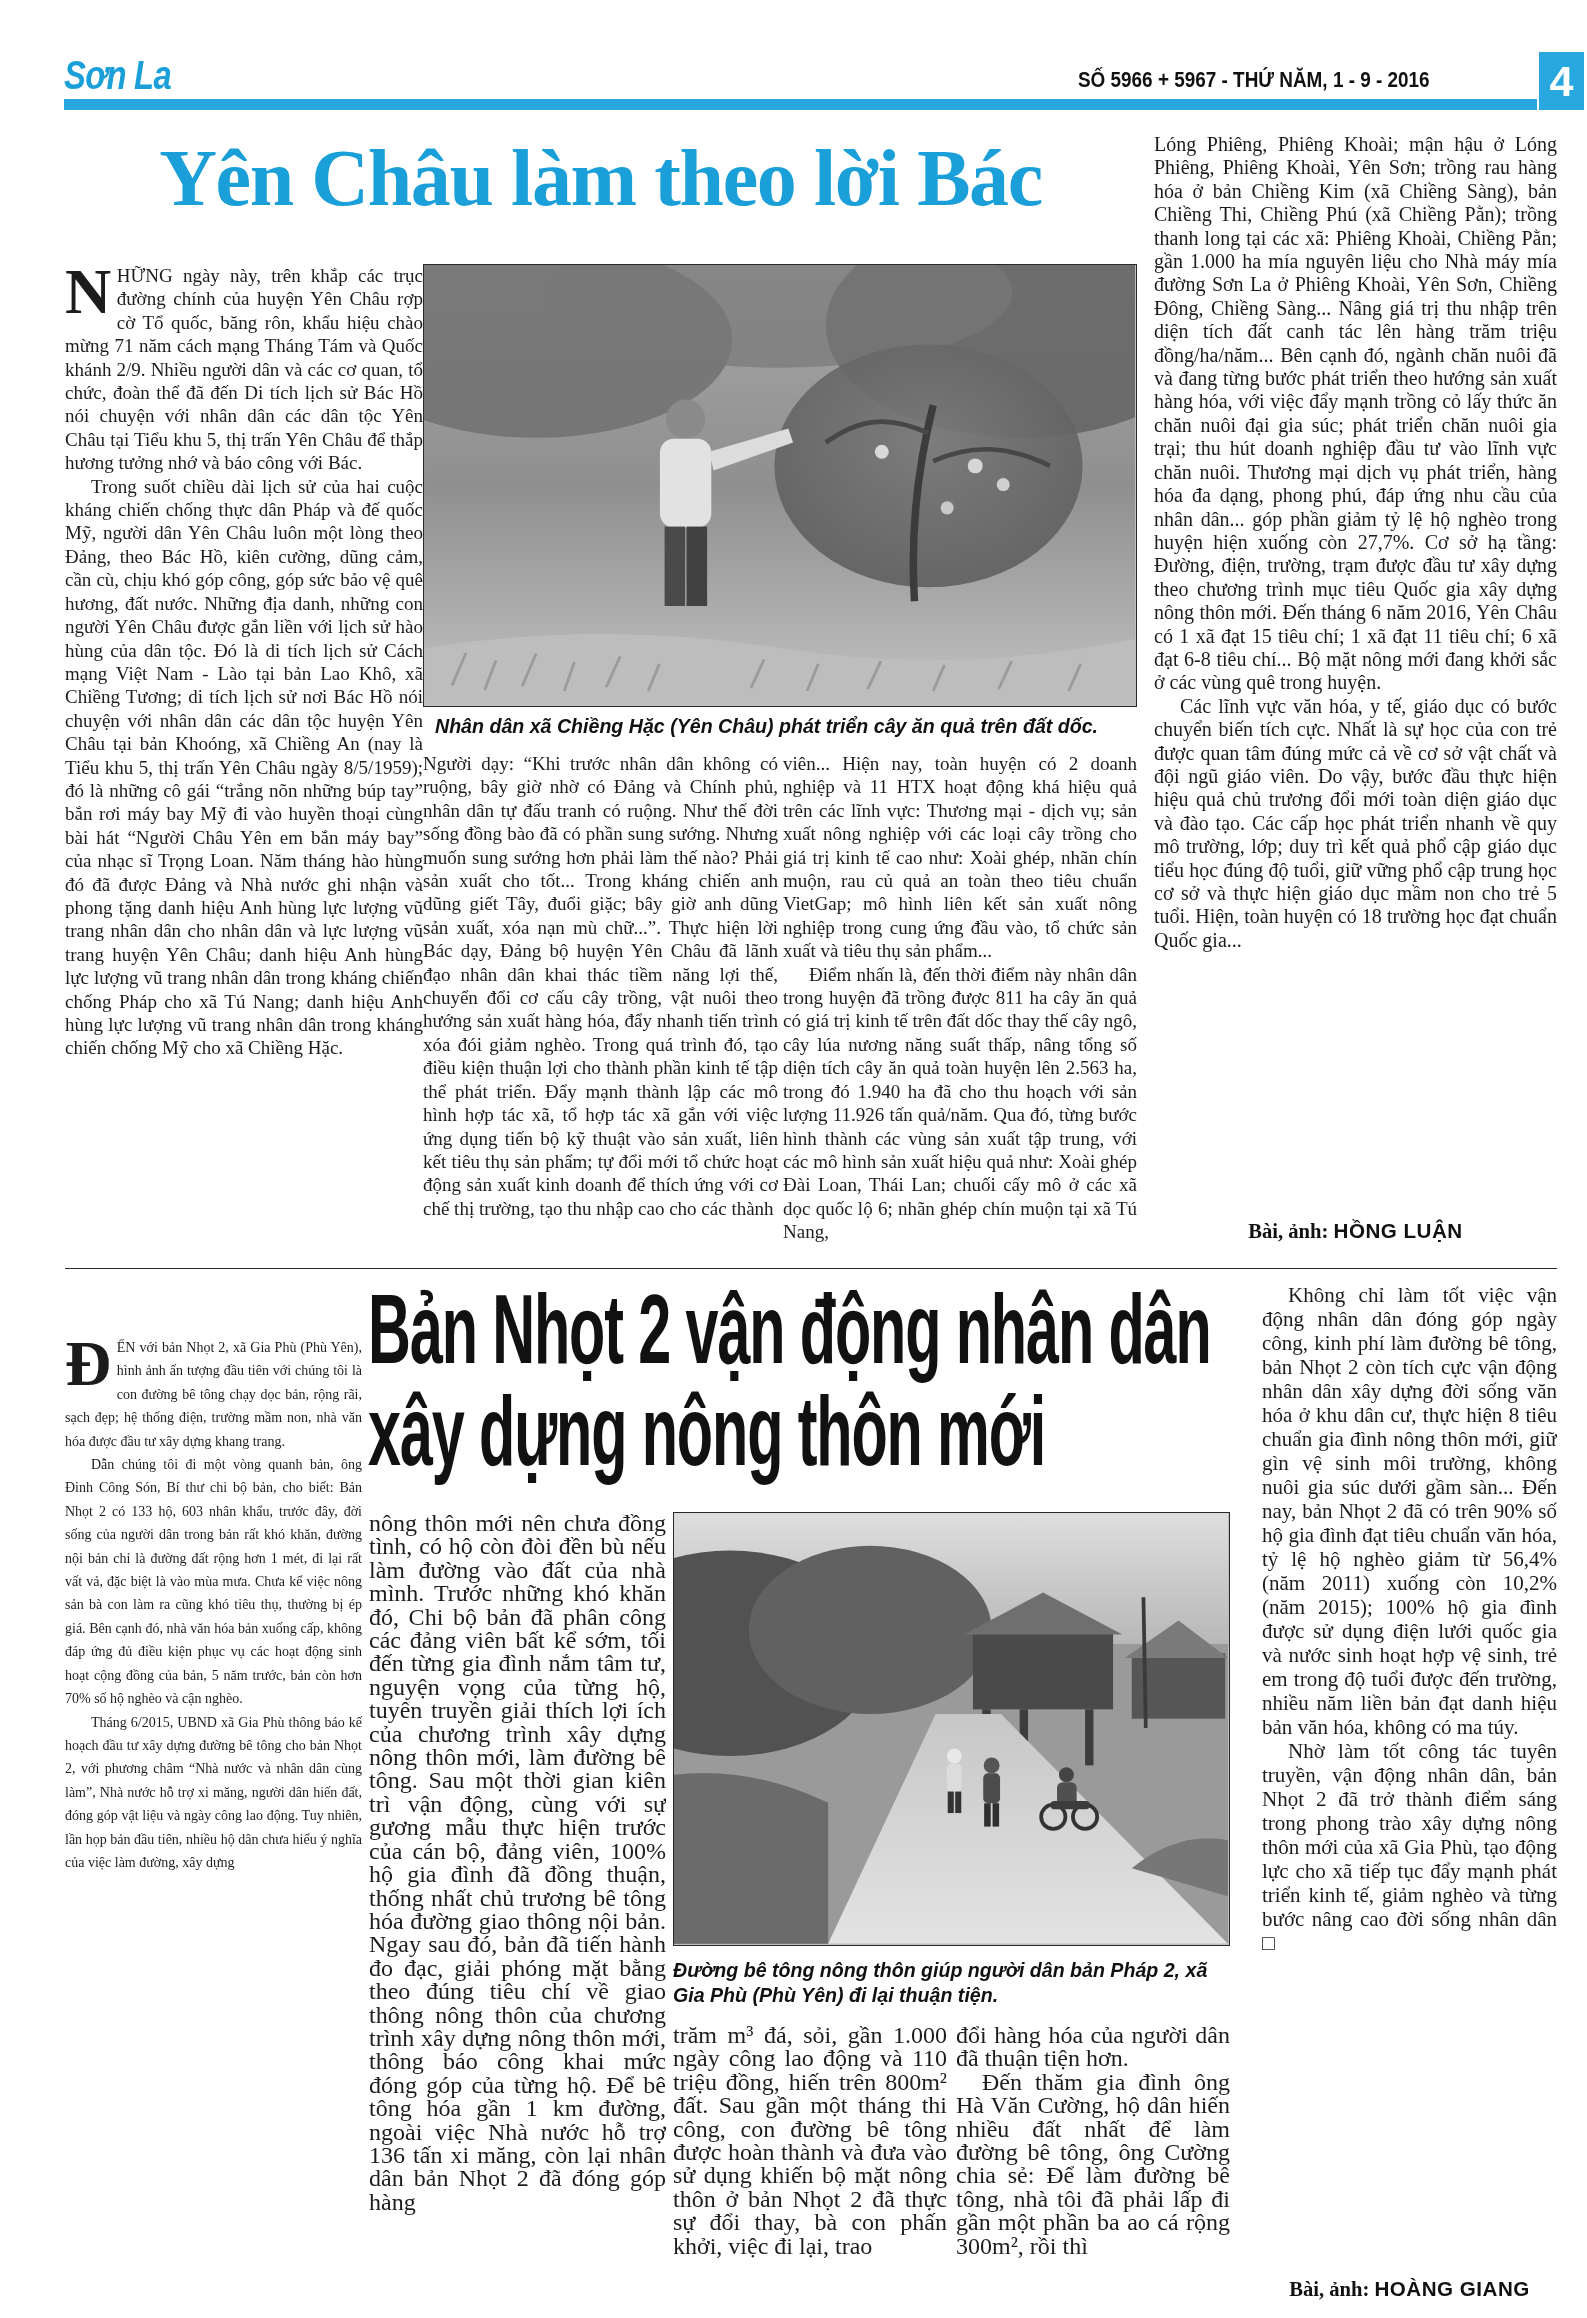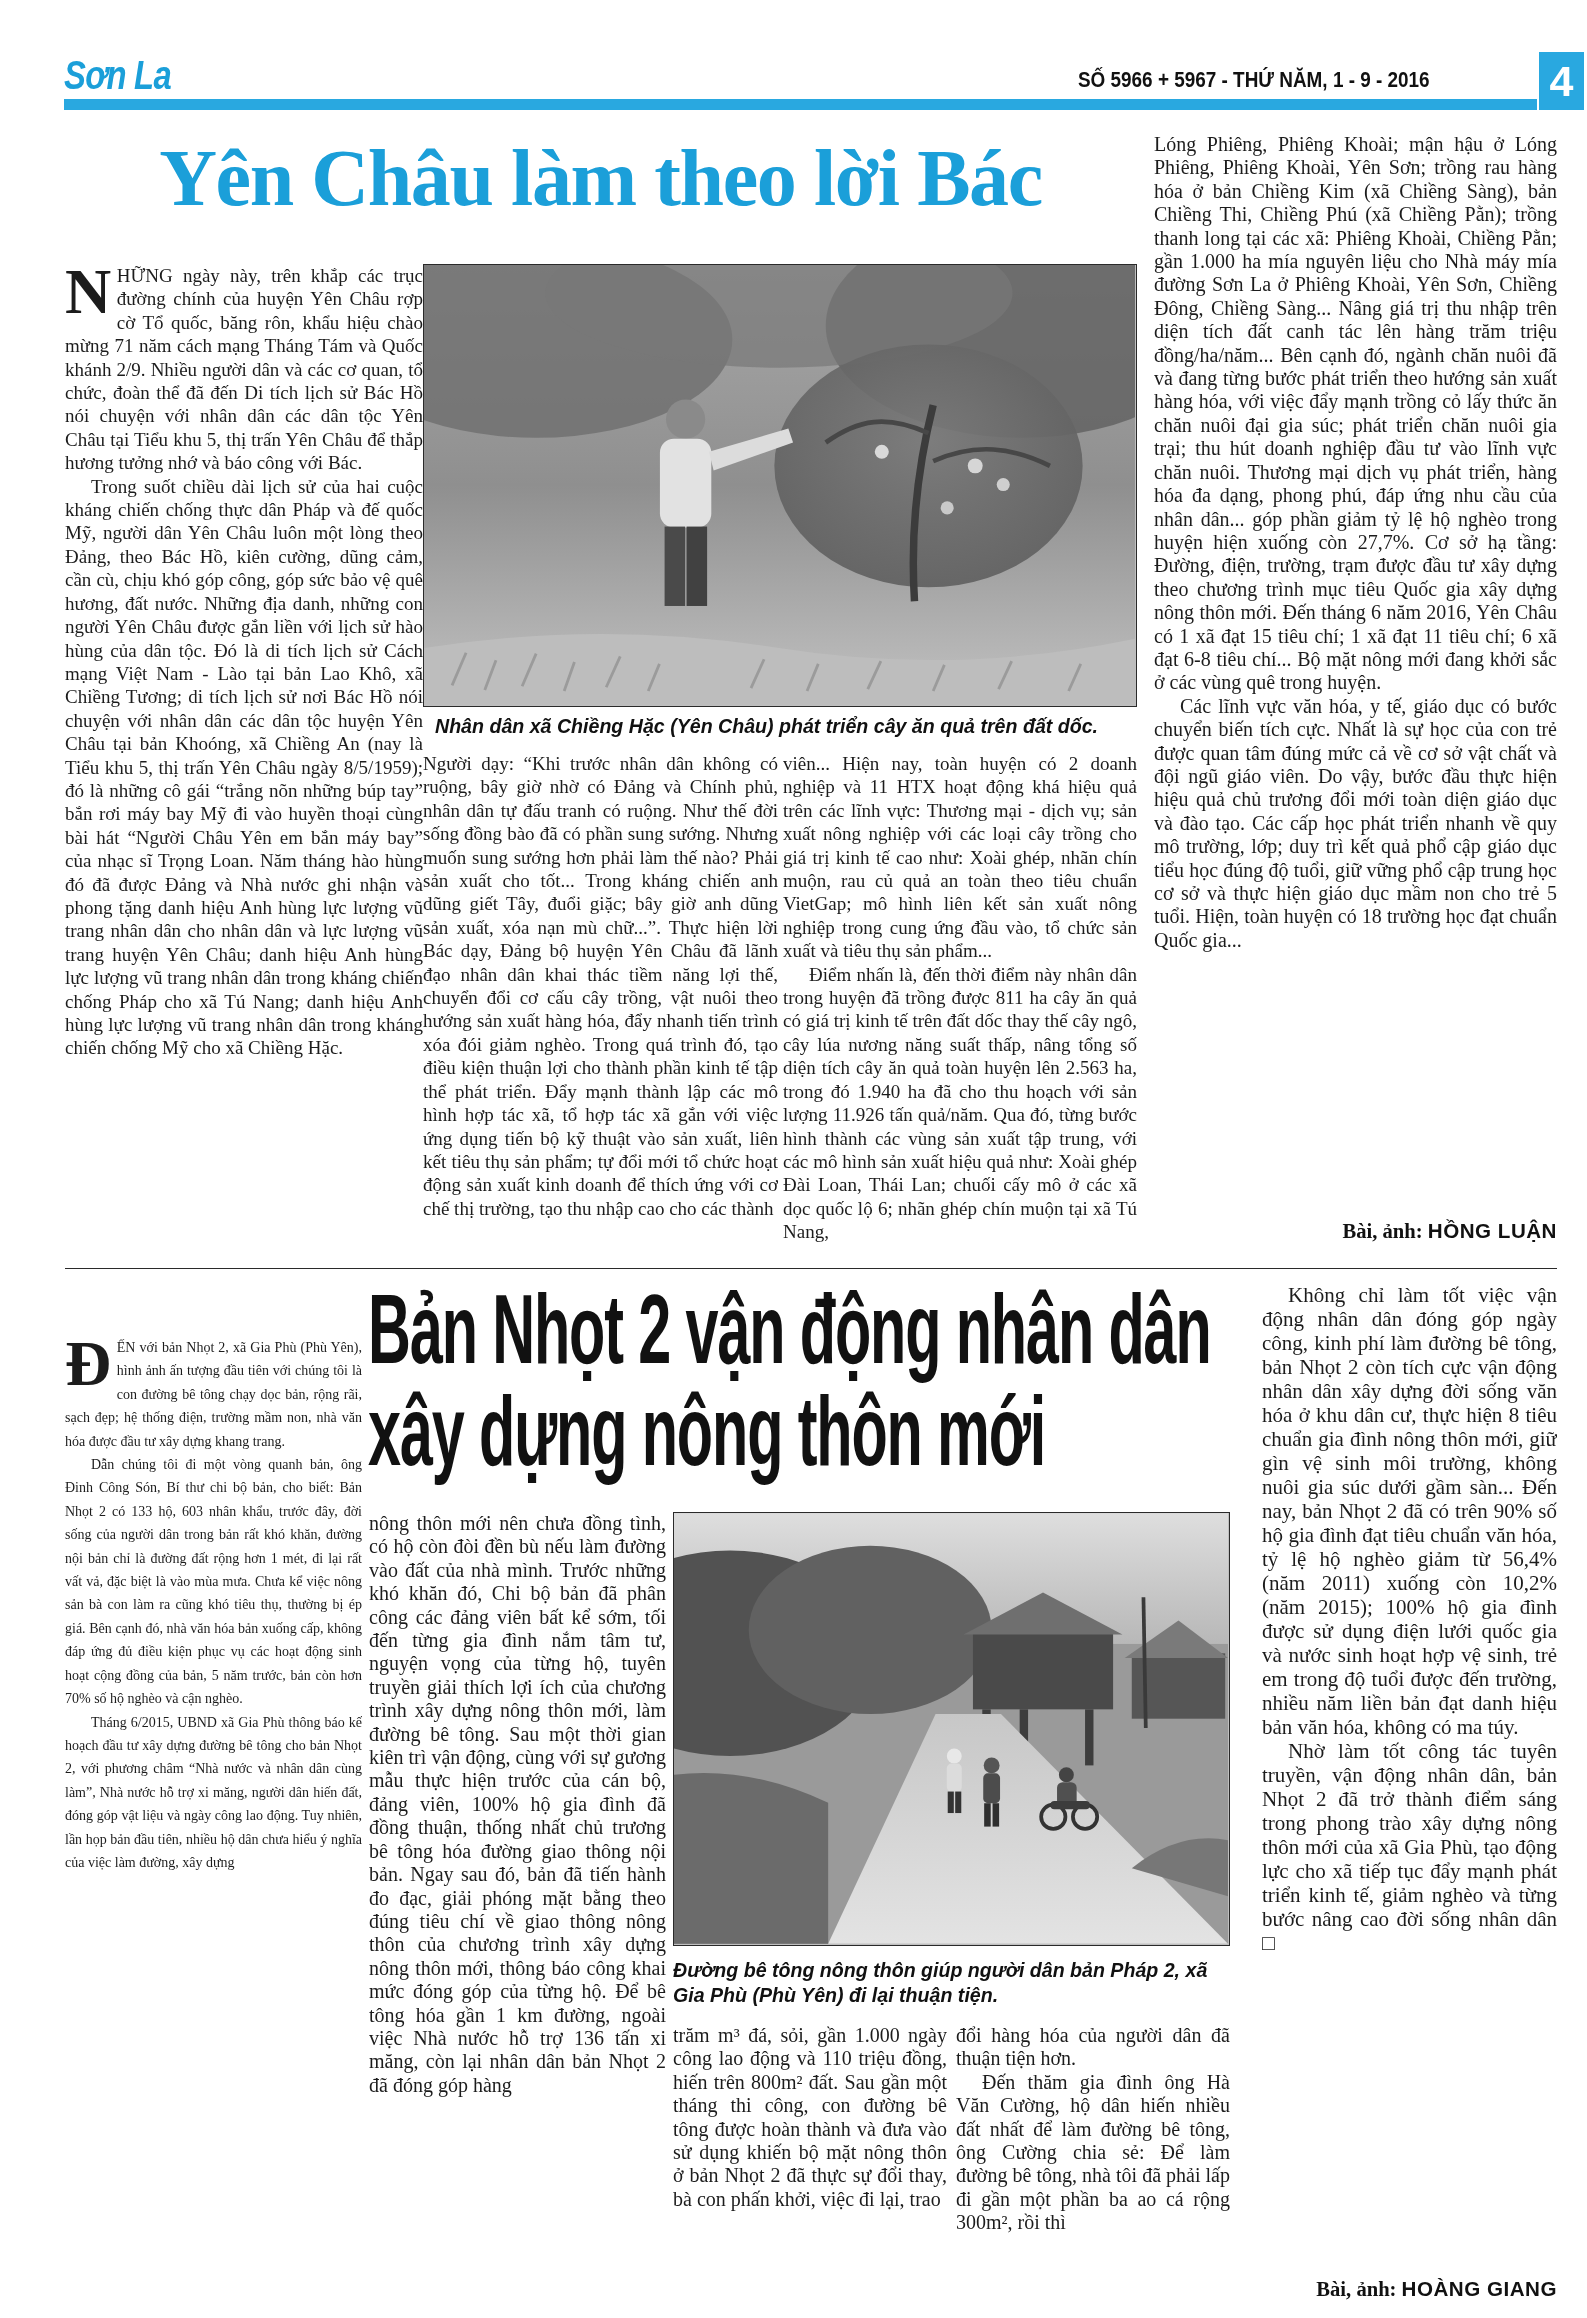--- a/index.html
+++ b/index.html
@@ -23,32 +23,32 @@
   .col{position:absolute;text-align:justify;overflow:hidden;}
   .a1{font-size:19px;line-height:23.4px;}
   .col p{margin:0;text-indent:26px;}
   .col p.cont{text-indent:0;}
   .col p.drop{text-indent:0;}
   .col p.drop::first-letter{float:left;font-size:64px;line-height:50px;font-weight:bold;
     padding:2.8px 5.6px 0 0;}
   .photo{position:absolute;border:1.4px solid #2a2a2a;box-sizing:border-box;background:#bfbfbf;overflow:hidden;}
   .caption{position:absolute;font-family:"Liberation Sans",sans-serif;font-weight:bold;font-style:italic;
     font-size:19.6px;line-height:25px;color:#111;text-align:left;}
-  .byline{position:absolute;text-align:right;font-size:20.6px;color:#111;}
+  .byline{position:absolute;text-align:center;font-size:20.6px;color:#111;}
   .byline .pre{font-family:"Liberation Serif",serif;font-weight:bold;}
   .byline .name{font-family:"Liberation Sans",sans-serif;font-weight:bold;letter-spacing:0.5px;}
 
   .story-divider{position:absolute;left:65px;top:1268px;width:1492px;height:1.4px;background:#2a2a2a;}
 
   
   .headline2{position:absolute;left:368px;top:1278px;width:865px;color:#111;}
   .headline2 .hl{display:block;font-family:"Liberation Sans",sans-serif;font-weight:bold;
     font-size:99px;line-height:102px;letter-spacing:-1.9px;transform:scaleX(.60);
     transform-origin:left;white-space:nowrap;}
-  .a2{font-size:20px;line-height:23.4px;}
+  .a2{font-size:24px;line-height:23.4px;}
 </style>
 </head>
 <body>
 
 <div class="masthead">Sơn La</div>
 <div class="topbar"></div>
 <div class="issue-line">SỐ 5966 + 5967 - THỨ NĂM, 1 - 9 - 2016</div>
 <div class="pagenum-box">
   <span>4</span>
 </div>

